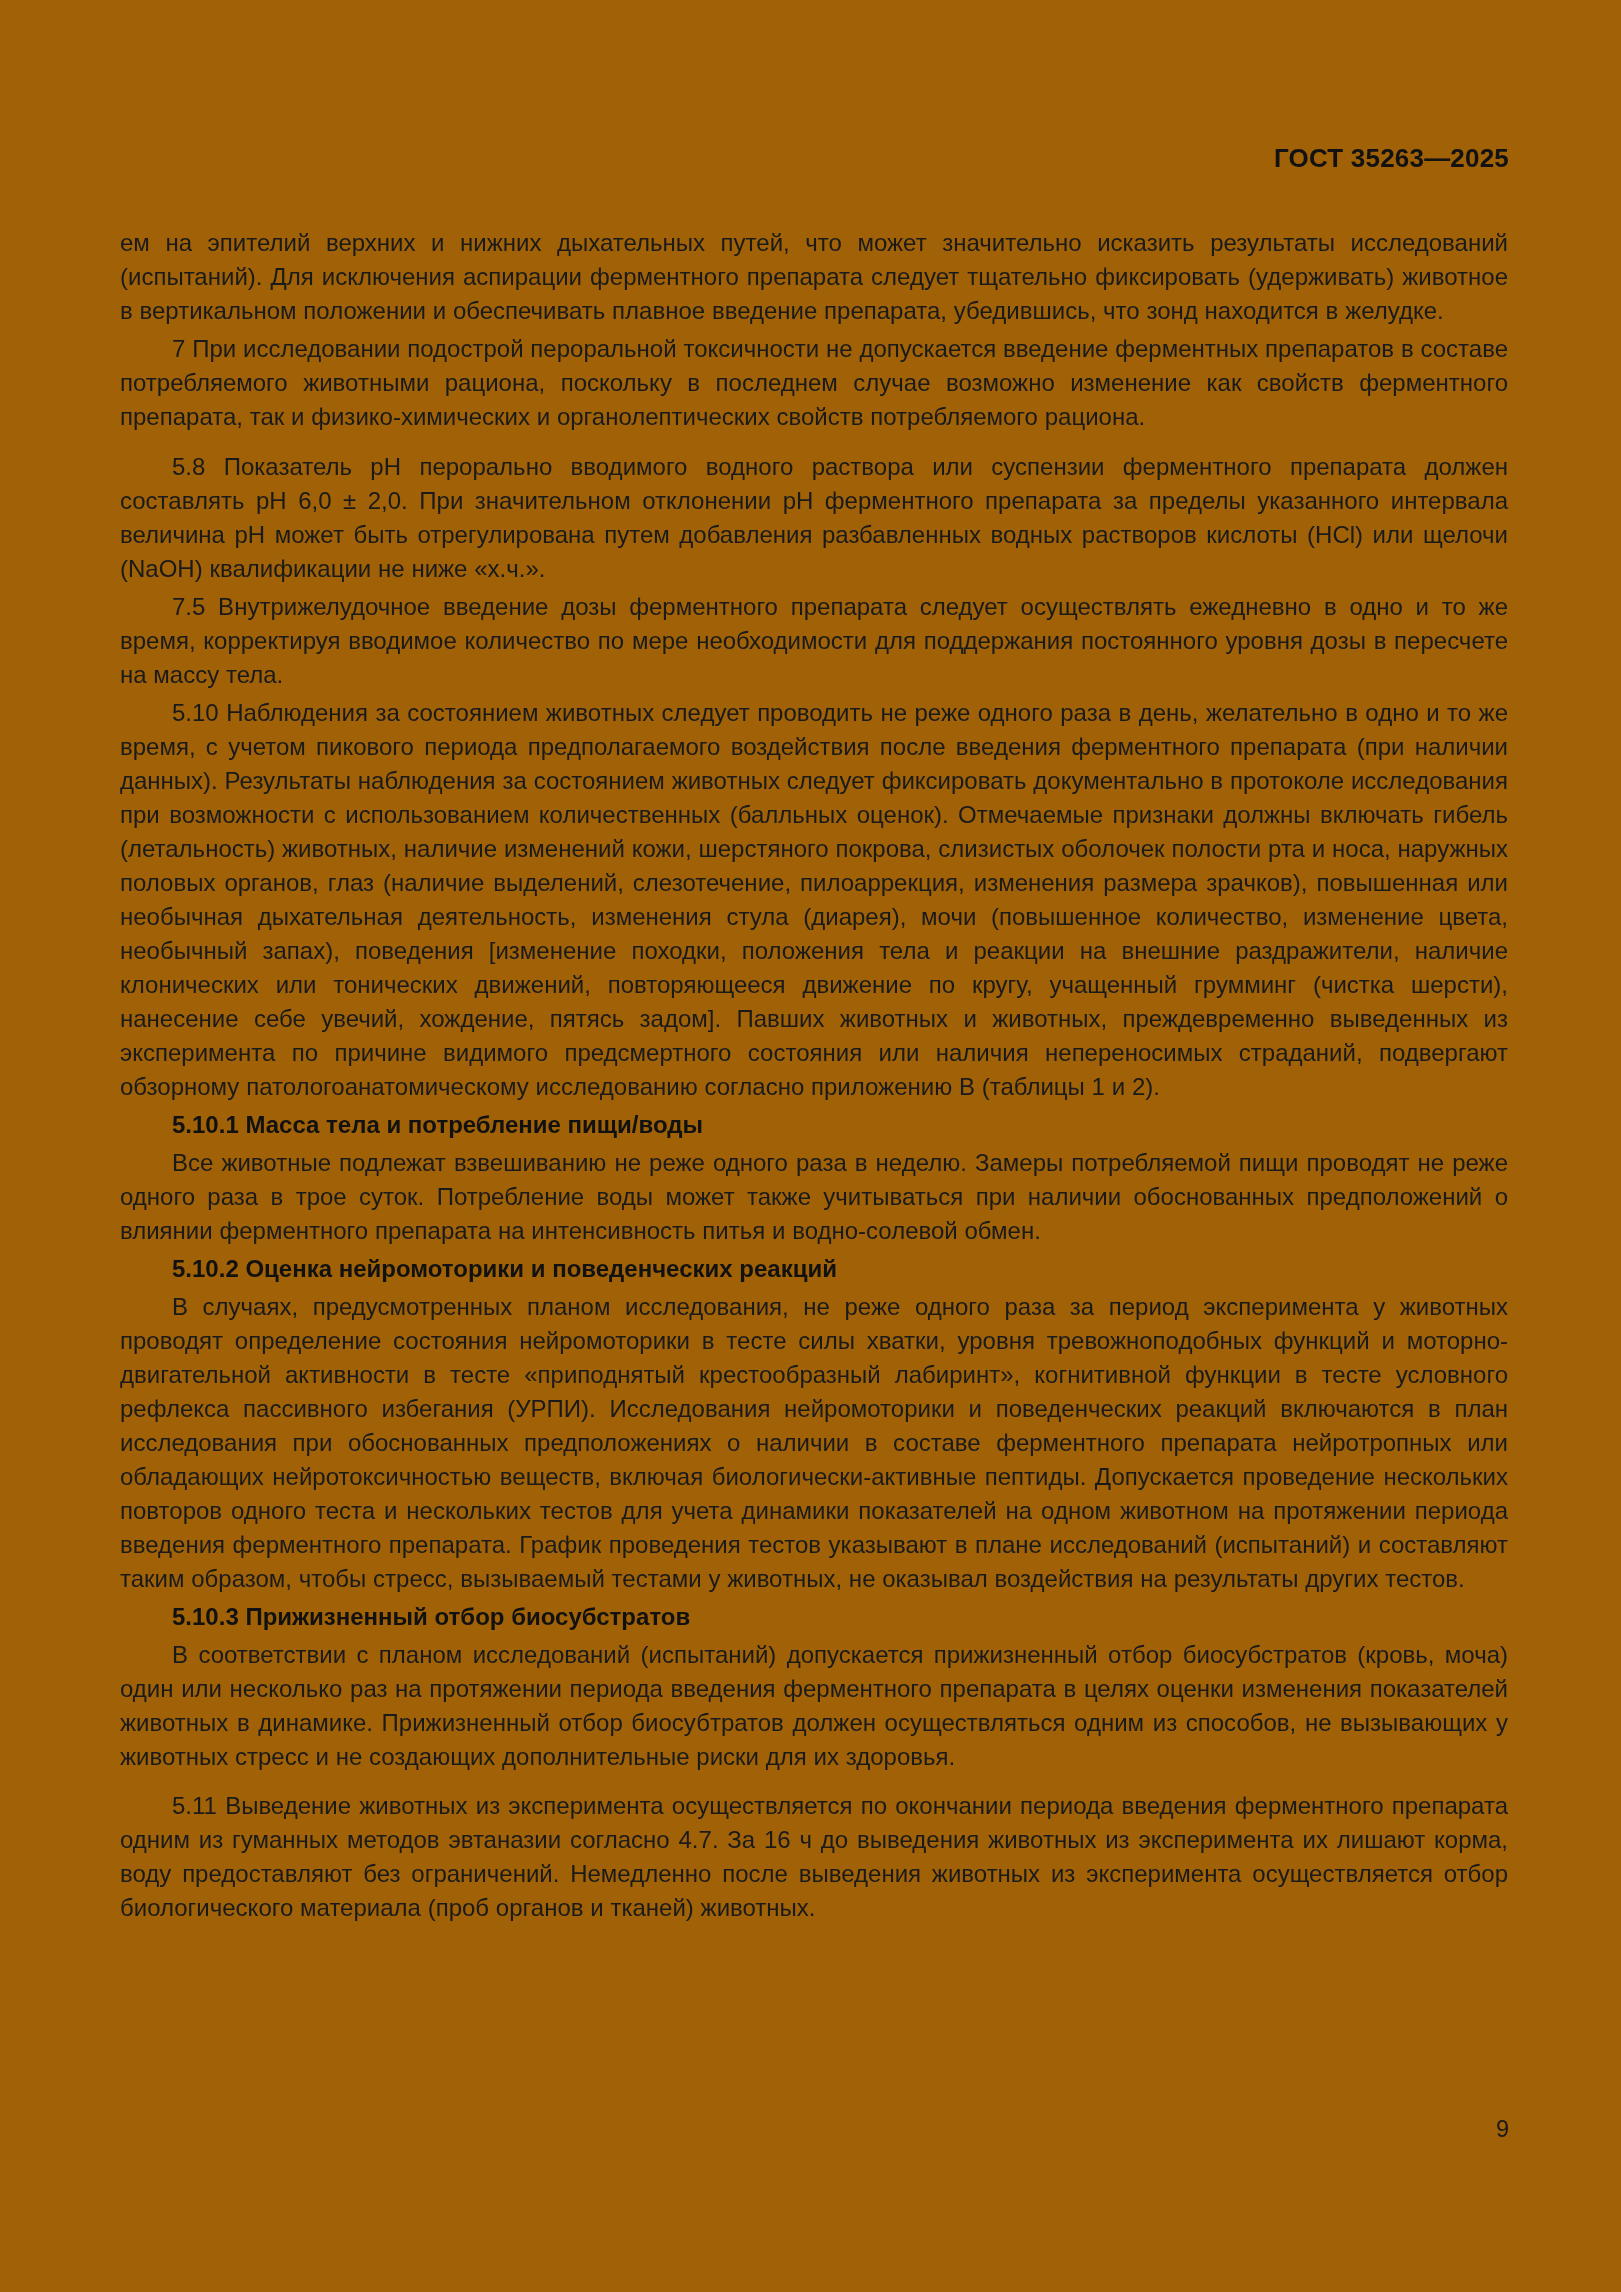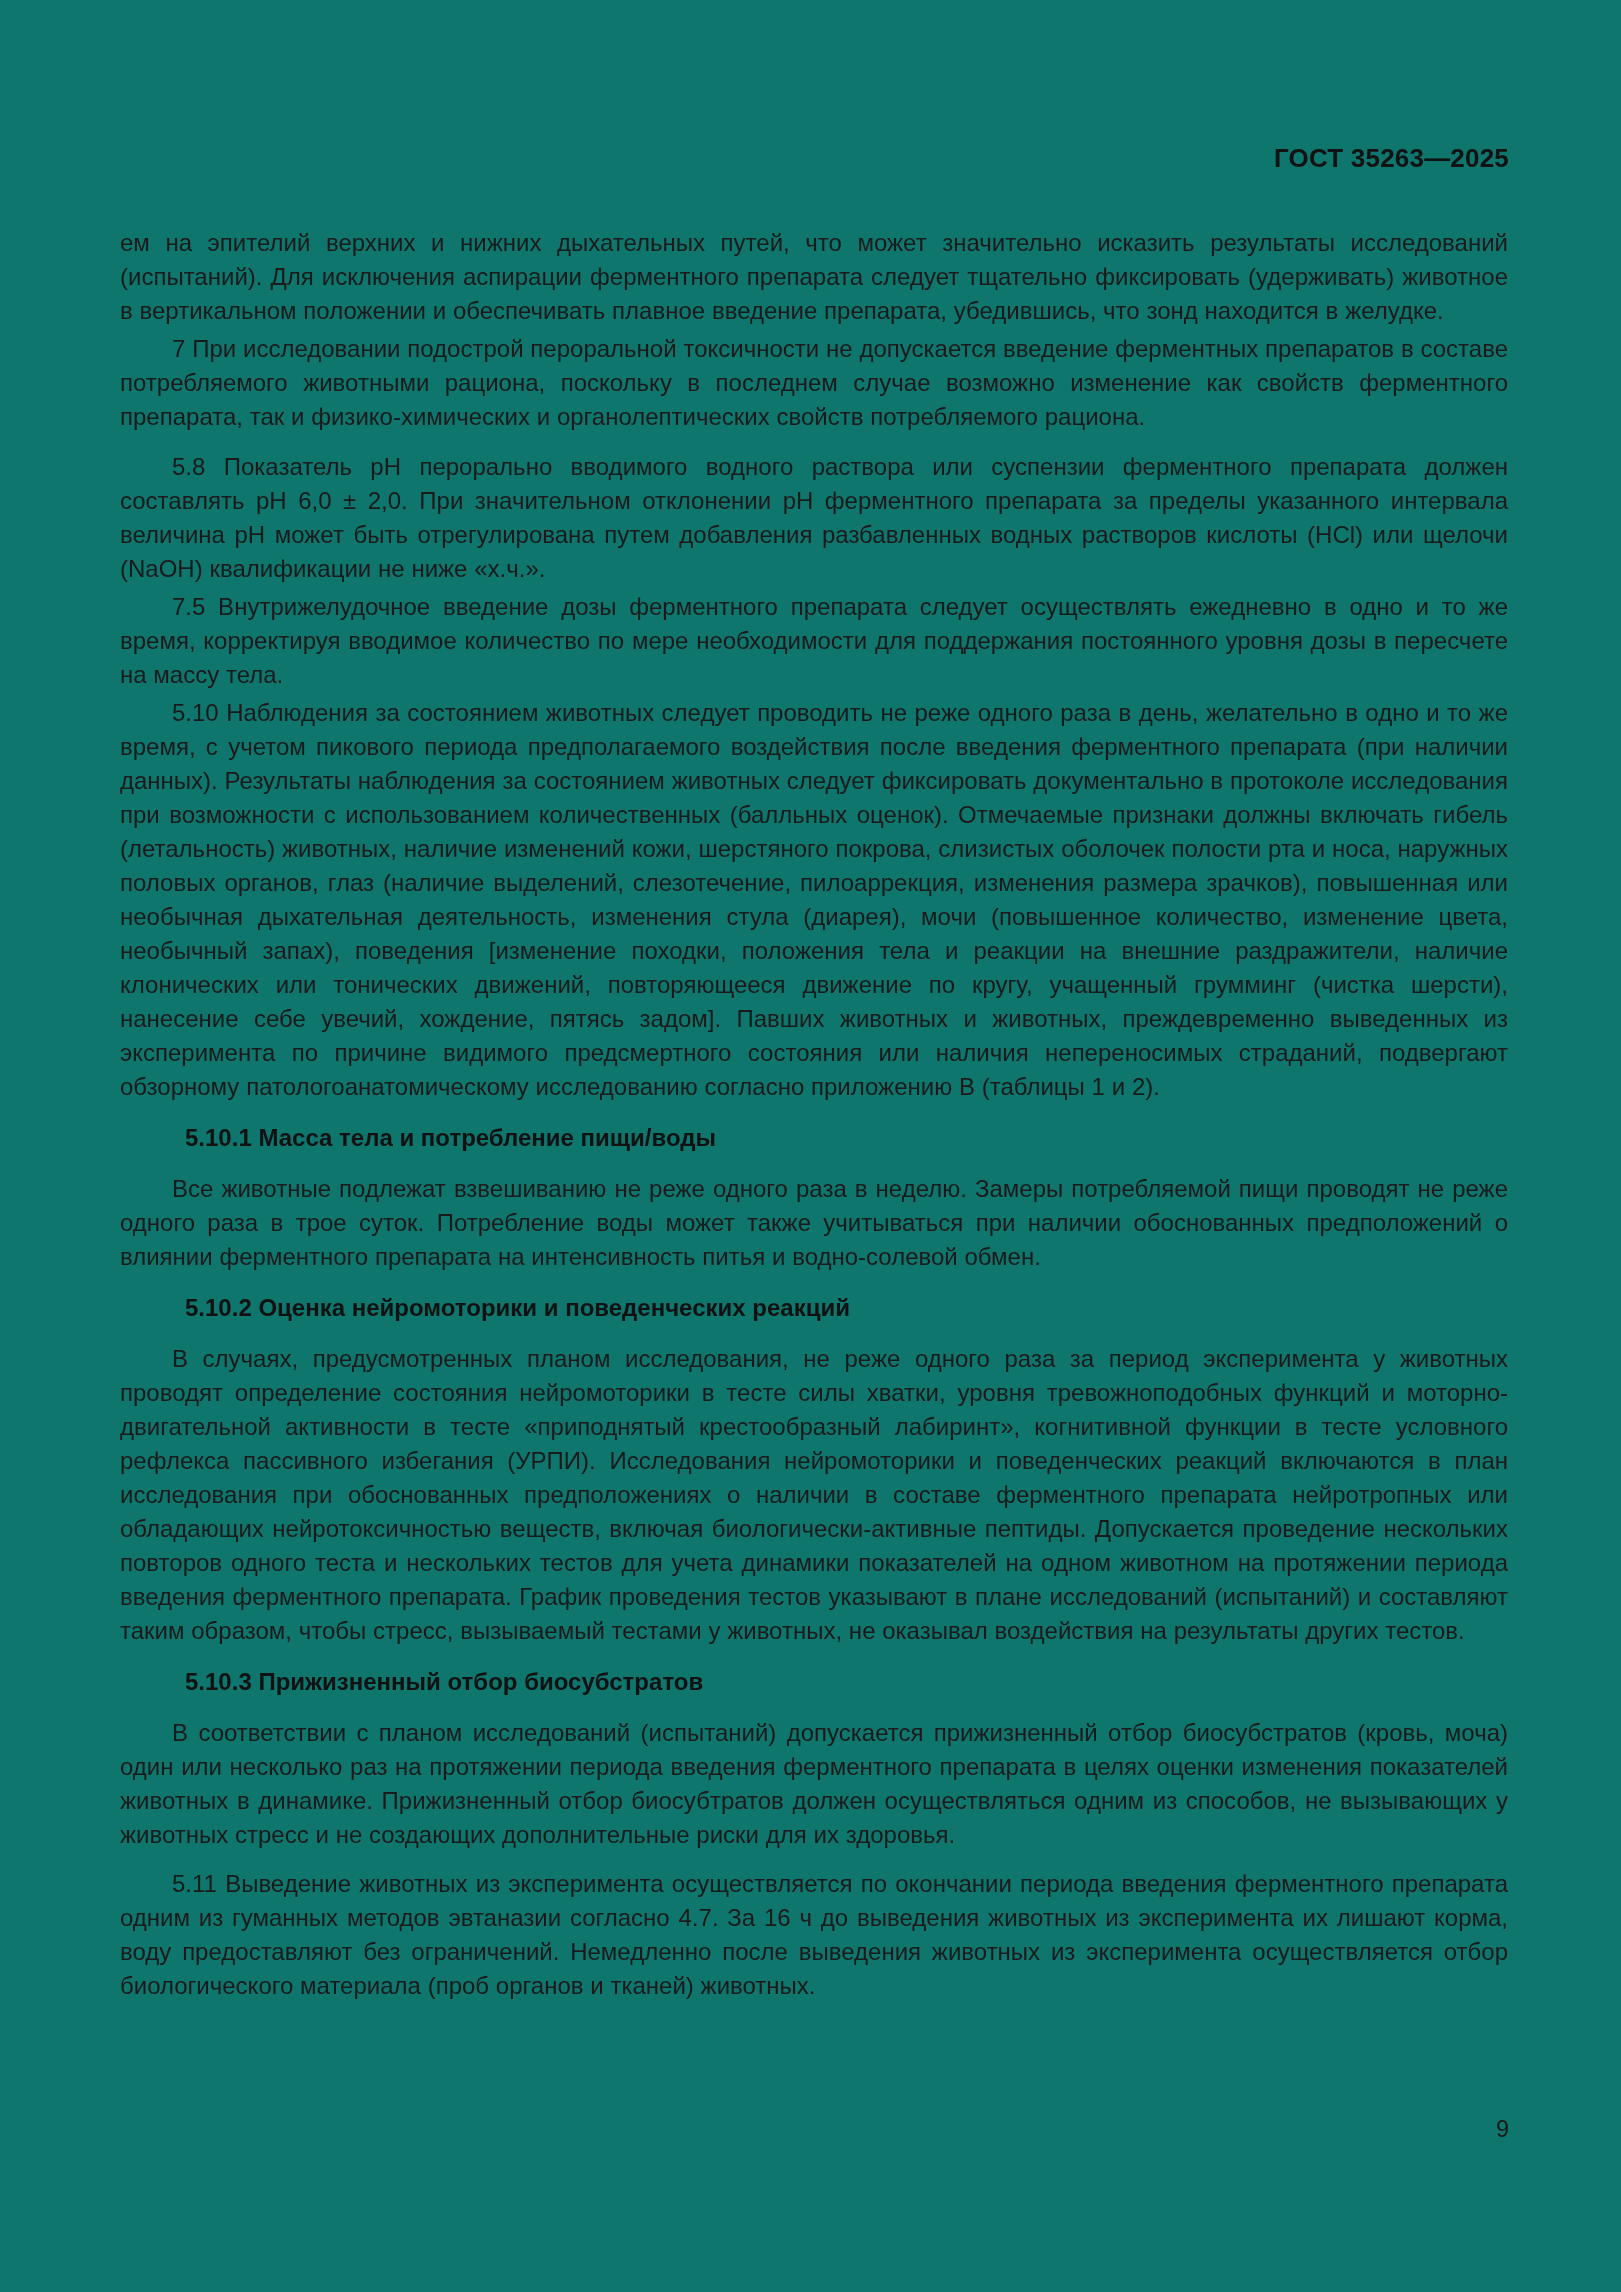--- a/index.html
+++ b/index.html
@@ -10,21 +10,21 @@
   }
   body {
     font-family: "Liberation Sans", sans-serif;
     color: #1a1a1a;
   }
   .page {
     position: relative;
     width: 1621px;
     height: 2293px;
     box-sizing: border-box;
-    background: #0f766e;
+    background: #a16207;
     overflow: hidden;
   }
   .page-header {
     position: absolute;
     top: 145px;
     left: 116px;
     right: 112px;
     height: 33px;
     text-align: right;
   }
@@ -55,21 +55,21 @@
   p.indent {
     text-indent: 52px;
   }
   p.no-indent {
     text-indent: 0;
   }
   p.gap-before {
     margin-top: 15.7px;
   }
   h4.sub-heading {
-    margin: 17px;
+    margin: 4px;
     font-size: 24px;
     line-height: 34px;
     font-weight: bold;
     text-indent: 52px;
     text-align: left;
     color: #111111;
   }
   .page-number {
     position: absolute;
     right: 112px;

